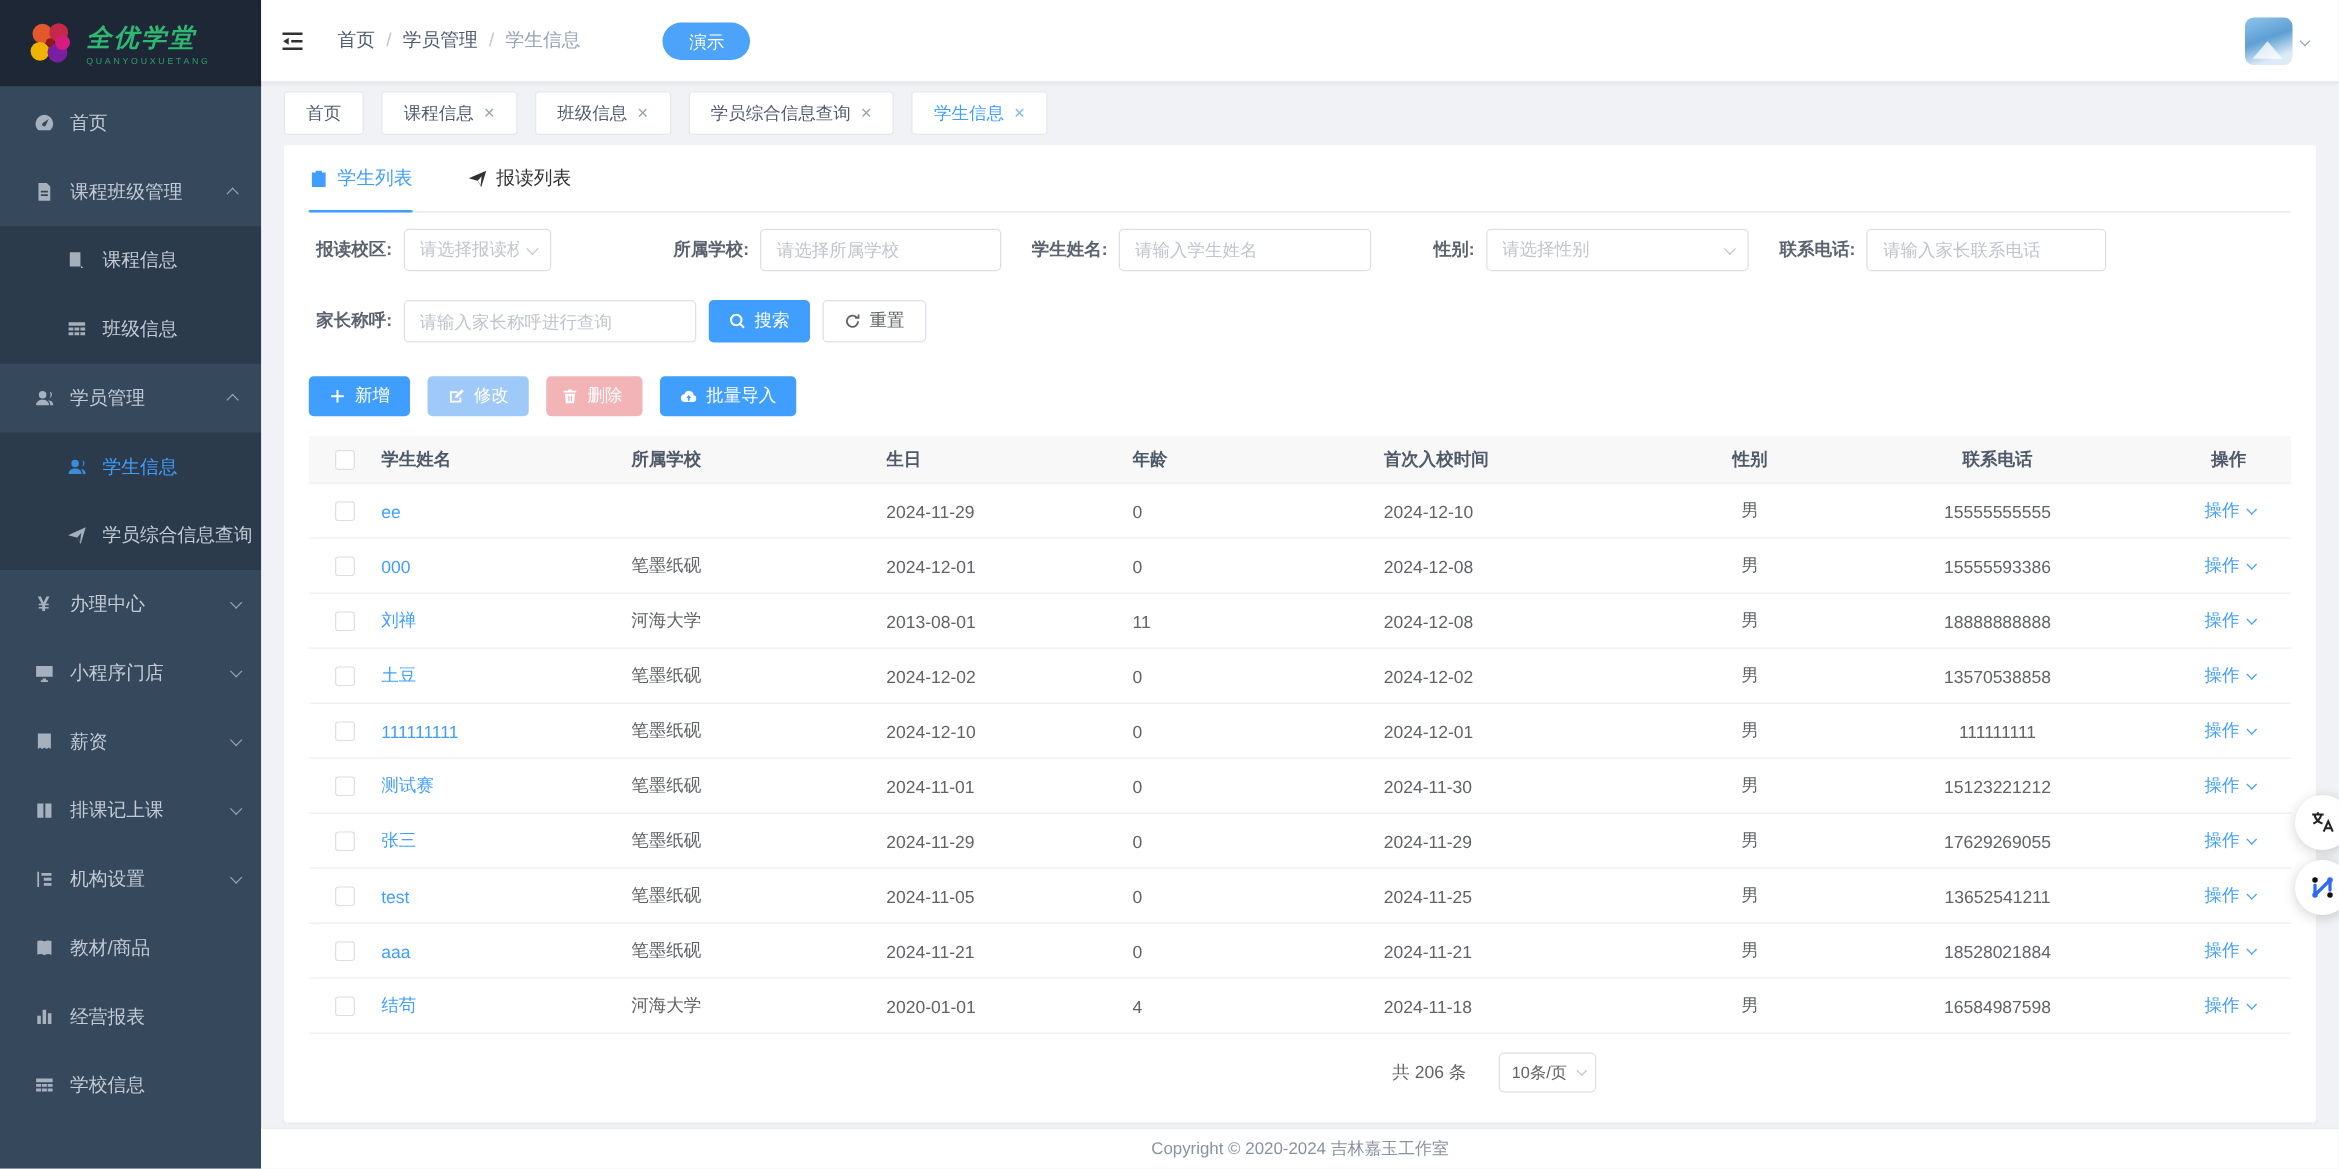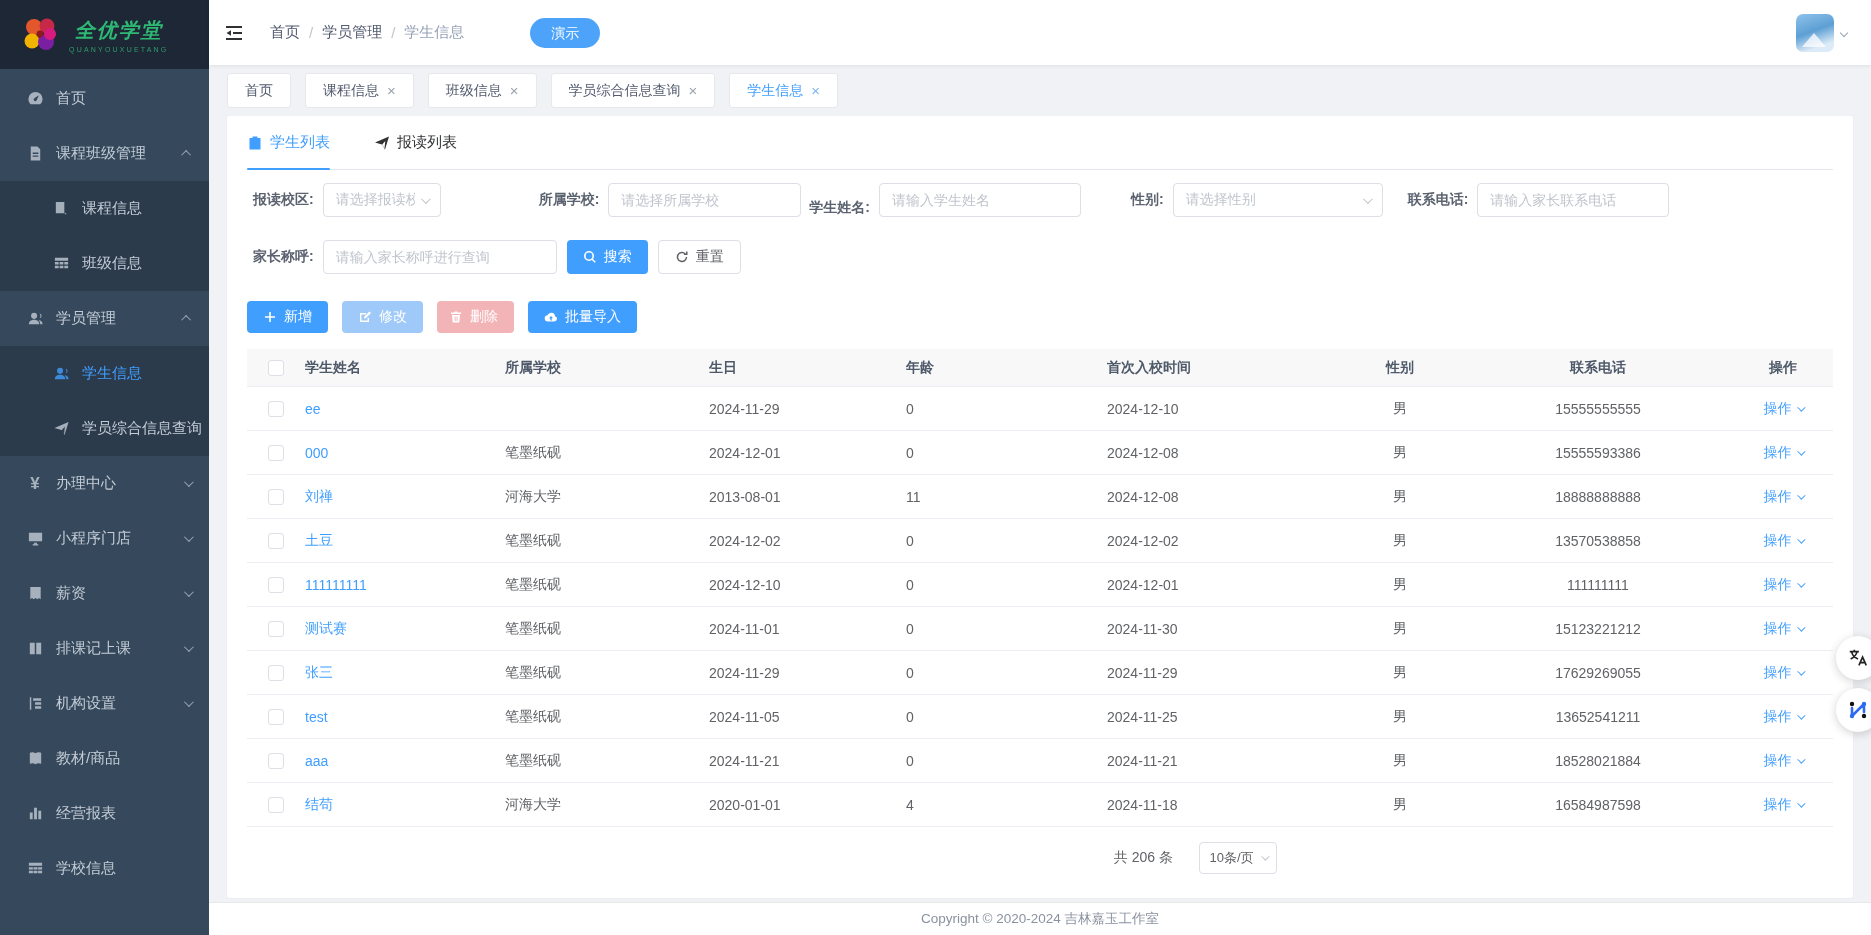--- a/index.html
+++ b/index.html
@@ -4,21 +4,21 @@
 <style>
   * { margin:0; padding:0; box-sizing:border-box; }
   html,body { width:1871px; height:935px; overflow:hidden; }
   body { font-family:"Liberation Sans","DejaVu Sans",sans-serif; background:#f0f2f5; color:#303133; }
   .app { position:relative; display:flex; width:1871px; height:935px; }
 
   
   .sidebar { width:209px; flex-shrink:0; background:#36495c; display:flex; flex-direction:column; }
   .logo { height:69px; background:#1d2735; display:flex; align-items:center; padding-left:22px; gap:11px; flex-shrink:0; }
   .logo-flower { width:36px; height:36px; flex-shrink:0; }
-  .logo-texts { display:flex; flex-direction:column;align-items:center; }
+  .logo-texts { display:flex; flex-direction:column; }
   .logo-title { color:#2fb873; font-size:20px; font-weight:bold; letter-spacing:2px; font-style:italic; }
   .logo-sub { color:#2f9e6b; font-size:7px; letter-spacing:2.2px; margin-top:2px; }
   .menu { flex:1; overflow:hidden; padding-top:2px; }
   .mi { height:55px; display:flex; align-items:center; padding:0 18px 0 26px; font-size:15px; color:#c3ccd6; cursor:pointer; }
   .mi .ic { width:18px; height:18px; flex-shrink:0; opacity:.8; display:flex; align-items:center; justify-content:center; }
   .mi .ic svg { width:17px; height:17px; fill:currentColor; }
   .mi .lbl { margin-left:12px; white-space:nowrap; flex:1; }
   .submenu { background:#2c3b4c; }
   .submenu .mi { padding-left:52px; }
   .mi.active { color:#409EFF; }
@@ -62,21 +62,21 @@
   .frow + .frow { margin-top:23px; }
   .fgroup { display:flex; align-items:center; }
   .flabel { font-size:14px; font-weight:bold; color:#5c6370; margin-right:9px; white-space:nowrap; }
   .fctl { height:34px; border:1px solid #dcdfe6; border-radius:4px; background:#fff; display:flex; align-items:center; padding:0 12px; font-size:14px; color:#606266; }
   .fctl .ph { color:#c0c4cc; flex:1; white-space:nowrap; overflow:hidden; }
   .fctl .chev { color:#c0c4cc; margin-left:6px; flex-shrink:0; }
   input.fctl { padding:0 12px; outline:none; }
   input.fctl::placeholder { color:#c0c4cc; }
   .w-campus { width:118px; } .w-school { width:193px; } .w-sname { width:202px; }
   .w-gender { width:210px; } .w-phone { width:192px; } .w-parent { width:234px; }
-  .ml6{margin-left:6px;} .ml24{margin-left:8px;align-items:flex-end;} .ml50{margin-left:50px;} .ml25{margin-left:25px;} .ml98{margin-left:98px;} .ml10{margin-left:10px;}
+  .ml6{margin-left:6px;} .ml24{margin-left:24px;} .ml50{margin-left:50px;} .ml25{margin-left:25px;} .ml98{margin-left:98px;} .ml10{margin-left:10px;}
 
   .btn { height:34px; border:none; border-radius:4px; font-size:14px; display:inline-flex; align-items:center; gap:7px; padding:0 16px; cursor:pointer; font-family:inherit; }
   .btn svg { width:14px; height:14px; }
   .btn-primary { background:#409EFF; color:#fff; }
   .btn-plain { background:#fff; border:1px solid #dcdfe6; color:#606266; }
   .btn-primary-soft { background:#9fc9f8; color:#fff; cursor:not-allowed; }
   .btn-danger-soft { background:#f3b4b8; color:#fff; cursor:not-allowed;padding-left:12px; }
   .actions { margin-top:27px; display:flex; gap:14px; }
   .actions .btn { height:32px; }
 

